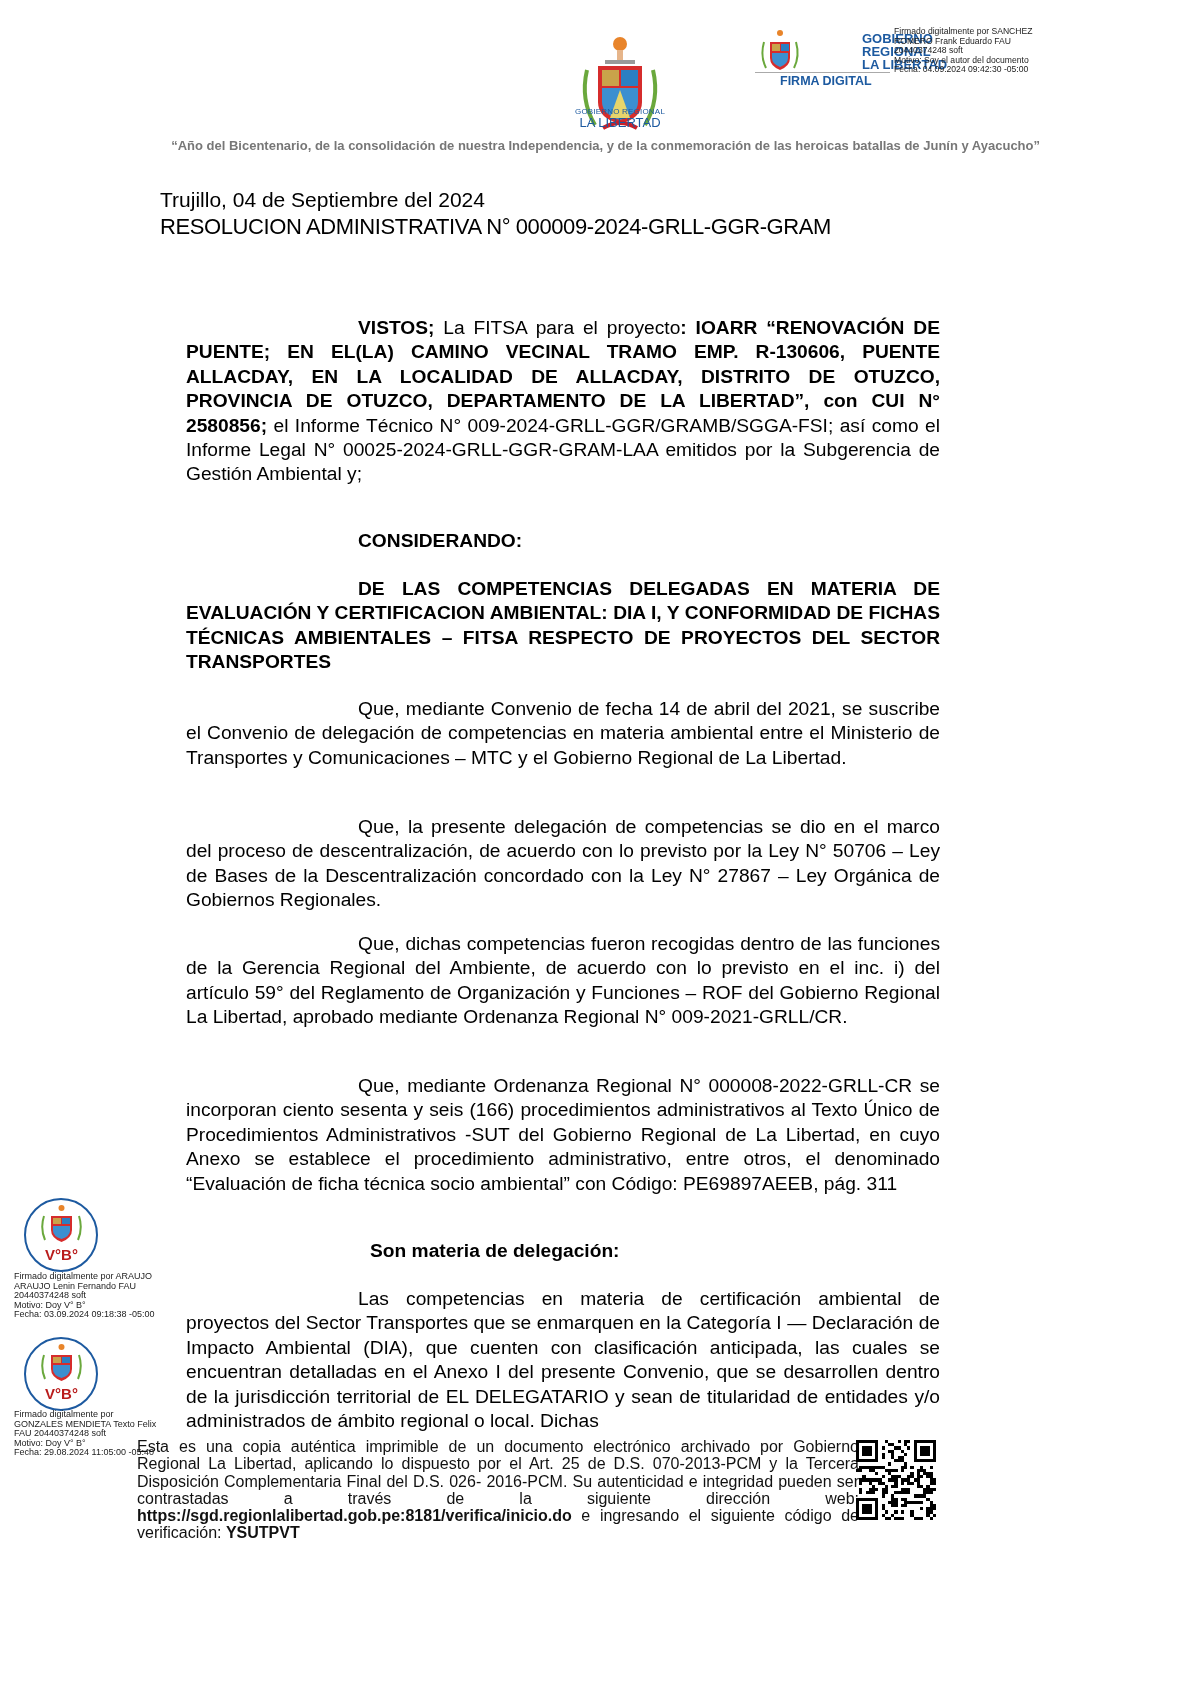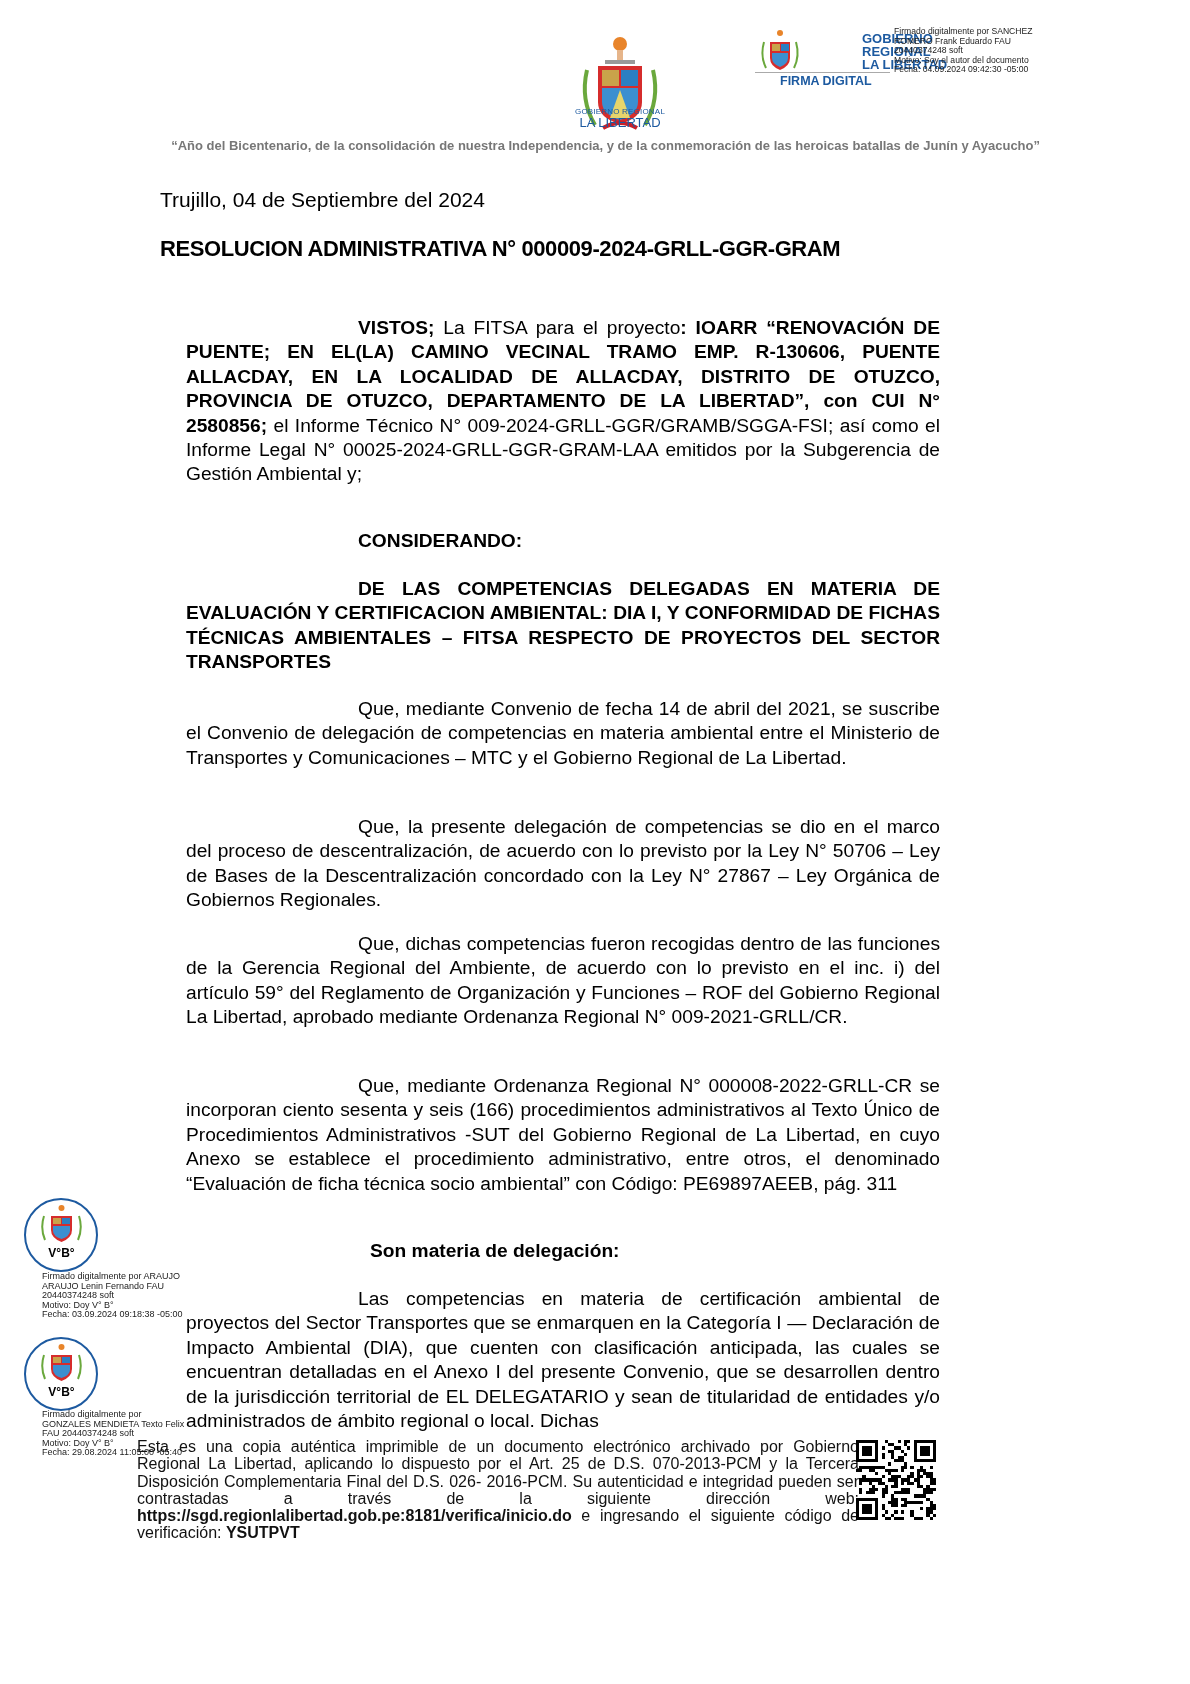--- a/index.html
+++ b/index.html
@@ -8,22 +8,22 @@
   .crest-top { left: 565px; top: 30px; width: 110px; height: 120px; }
   .crest-title { left: 553px; top: 108px; width: 134px; text-align: center; color: #1d5aa0; font-weight: normal; line-height: 1.05; }
   .crest-title .l1 { font-size: 8px; letter-spacing: 0.2px; }
   .crest-title .l2 { font-size: 13px; }
   .firma-org { left: 862px; top: 32px; color: #1d5aa0; font-weight: bold; font-size: 13px; line-height: 13px; }
   .body-text { left: 200px; width: 817px; font-size: 20px; line-height: 25.6px; text-align: justify; }
   .indent { display: inline-block; width: 185px; }
   .b { font-weight: bold; }
   .stamp { width: 80px; height: 80px; }
   .stamp-circle { position: absolute; left: 0; top: 0; width: 70px; height: 70px; border: 2.5px solid #1d5aa0; border-radius: 50%; }
-  .stamp-vb { position: absolute; left: 0; width: 75px; text-align: center; top: 48px; color: #000000; font-weight: bold; font-size: 12px; }
-  .stamp-text { font-size: 9px; line-height: 9.6px; color: #222; width: 170px; margin-left: 28px; }
+  .stamp-vb { position: absolute; left: 0; width: 75px; text-align: center; top: 48px; color: #b91c1c; font-weight: bold; font-size: 15px; }
+  .stamp-text { font-size: 9px; line-height: 9.6px; color: #222; width: 170px; }
 </style>
 </head>
 <body>
 
 <svg class="abs crest-top" viewBox="0 0 110 120">
   <path d="M30 95 Q15 70 22 40" stroke="#6aa83c" stroke-width="4" fill="none"></path>
   <path d="M80 95 Q95 70 88 40" stroke="#6aa83c" stroke-width="4" fill="none"></path>
   <circle cx="55" cy="14" r="7" fill="#e8842a"></circle>
   <rect x="52" y="20" width="6" height="10" fill="#e6b58a"></rect>
   <rect x="40" y="30" width="30" height="4" fill="#999"></rect>
@@ -60,21 +60,21 @@
   <div>Firmado digitalmente por SANCHEZ</div>
   <div>ROMERO Frank Eduardo FAU</div>
   <div>20440374248 soft</div>
   <div>Motivo: Soy el autor del documento</div>
   <div>Fecha: 04.09.2024 09:42:30 -05:00</div>
 </div>
 
 <div class="abs" style="left:150px;top:135px;width:890px;text-align:right;font-size:13px;color:#777;font-weight:bold;line-height:22px;">“Año del Bicentenario, de la consolidación de nuestra Independencia, y de la conmemoración de las heroicas batallas de Junín y Ayacucho”</div>
 
 <div class="abs" style="left:160px;top:188px;font-size:21px;">Trujillo, 04 de Septiembre del 2024</div>
-<div class="abs" style="left:160px;top:236px;font-size:22px;font-weight:bold;letter-spacing:-0.4px;">RESOLUCION ADMINISTRATIVA N° 000009-2024-GRLL-GGR-GRAM</div>
+<div class="abs" style="left:160px;top:214px;font-size:22px;font-weight:normal;letter-spacing:-0.4px;">RESOLUCION ADMINISTRATIVA N° 000009-2024-GRLL-GGR-GRAM</div>
 
 <div class="abs body-text" style="left:186px;top:316px;width:754px;font-size:19.2px;line-height:24.4px;">
   <span class="indent" style="width:172px;"></span><span class="b">VISTOS;</span><span> La FITSA para el proyecto</span><span class="b">: IOARR “RENOVACIÓN DE PUENTE; EN EL(LA) CAMINO VECINAL TRAMO EMP. R-130606, PUENTE ALLACDAY, EN LA LOCALIDAD DE ALLACDAY, DISTRITO DE OTUZCO, PROVINCIA DE OTUZCO, DEPARTAMENTO DE LA LIBERTAD”, con CUI N° 2580856;</span><span> el Informe Técnico N° 009-2024-GRLL-GGR/GRAMB/SGGA-FSI; así como el Informe Legal N° 00025-2024-GRLL-GGR-GRAM-LAA emitidos por la Subgerencia de Gestión Ambiental y;</span>
 </div>
 
 <div class="abs b" style="left:358px;top:530px;font-size:19.2px;">CONSIDERANDO:</div>
 
 <div class="abs body-text b" style="left:186px;top:577px;width:754px;font-size:19.2px;line-height:24.4px;">
   <span class="indent" style="width:172px;"></span><span>DE LAS COMPETENCIAS DELEGADAS EN MATERIA DE EVALUACIÓN Y CERTIFICACION AMBIENTAL: DIA I, Y CONFORMIDAD DE FICHAS TÉCNICAS AMBIENTALES – FITSA RESPECTO DE PROYECTOS DEL SECTOR TRANSPORTES</span>
 </div>

